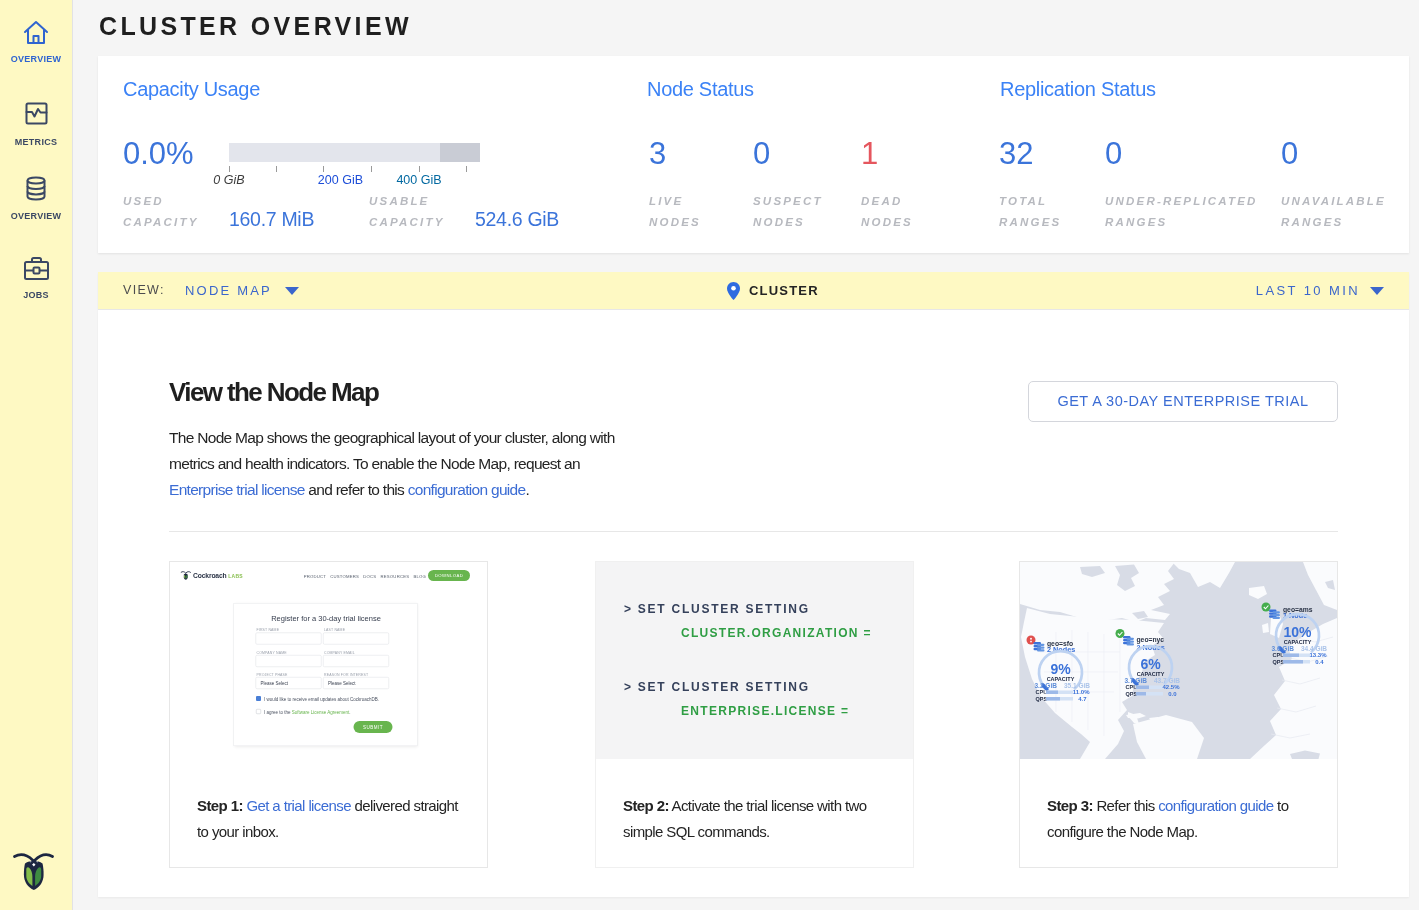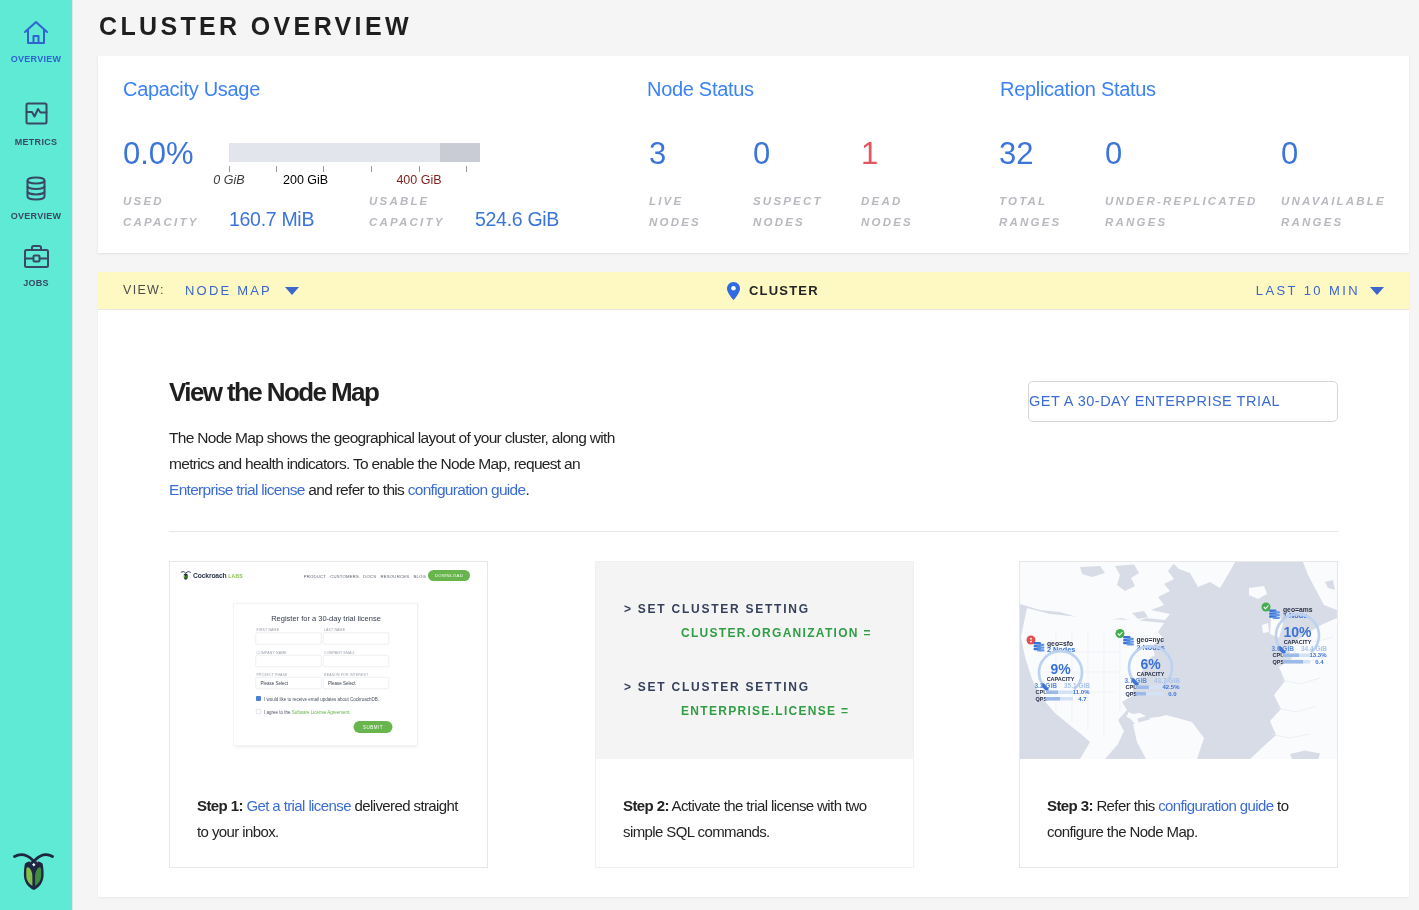--- a/index.html
+++ b/index.html
@@ -2,21 +2,21 @@
 <html><head>
 <meta charset="utf-8">
 <style>
 * { margin:0; padding:0; box-sizing:border-box; }
 html,body { width:1419px; height:910px; }
 body { font-family:"Liberation Sans", sans-serif; background:#f5f5f5; }
 #app { position:relative; width:1419px; height:910px; overflow:hidden; }
 .abs { position:absolute; }
 
 
-#sidebar { position:absolute; left:0; top:0; width:73px; height:910px; background:#5eead4; border-right:1px solid #e2e2e5; }
+#sidebar { position:absolute; left:0; top:0; width:73px; height:910px; background:#fef9c3; border-right:1px solid #e2e2e5; }
 .navitem { position:absolute; left:0; width:72px; text-align:center; }
 .navlabel { font-size:9px; font-weight:bold; letter-spacing:0.3px; color:#3b4864; }
 .navlabel.active { color:#2f64d0; }
 
 
 #title { position:absolute; left:99px; top:12px; font-size:25px; font-weight:bold; letter-spacing:3.35px; color:#1f1f1f; }
 
 
 .card { position:absolute; background:#fff; box-shadow:0 1px 2px rgba(0,0,0,0.08); }
 #stats { left:98px; top:56px; width:1311px; height:197px; }
@@ -29,21 +29,21 @@
 
 #toolbar { position:absolute; left:98px; top:272px; width:1311px; height:38px; background:#fef9c3; border-bottom:1px solid #e7e7e7; box-shadow:0 1px 2px rgba(0,0,0,0.05); }
 .tb { position:absolute; font-size:13px; letter-spacing:2.2px; }
 .tri { position:absolute; width:0; height:0; border-left:7px solid transparent; border-right:7px solid transparent; border-top:8.5px solid #3b66cc; }
 
 
 #panel { left:98px; top:310px; width:1311px; height:587px; box-shadow:0 1px 2px rgba(0,0,0,0.05); }
 #nmhead { position:absolute; left:71px; top:67px; font-size:26px; font-weight:bold; letter-spacing:-1.6px; color:#1f1f1f; }
 #nmpara { position:absolute; left:71px; top:115px; font-size:15.5px; letter-spacing:-0.7px; line-height:26px; color:#242424; }
 a.lnk { color:#3b6cd4; text-decoration:none; }
-#trialbtn { position:absolute; left:930px; top:71px; width:310px; height:41px; border:1px solid #d4d6dc; border-radius:5px; background:#fff; color:#3b6cd4; font-size:14.5px; letter-spacing:0.5px; line-height:39px; }
+#trialbtn { position:absolute; left:930px; top:71px; width:310px; height:41px; border:1px solid #d4d6dc; border-radius:5px; background:#fff; color:#3b6cd4; font-size:14.5px; letter-spacing:0.5px; text-align:center; line-height:39px; }
 #divider { position:absolute; left:71px; top:221px; width:1169px; border-top:1px solid #e7e7e7; }
 .stepcard { position:absolute; top:251px; width:319px; height:307px; background:#fff; border:1px solid #e7e7e7; }
 .codeblk { left:28px; font-size:12px; font-weight:bold; letter-spacing:1.75px; line-height:24.3px; }
 .caption { position:absolute; left:27px; top:231px; width:272px; font-size:15px; letter-spacing:-0.6px; line-height:26px; color:#242424; }
 </style>
 </head>
 <body>
 <div id="app">
 
   <div id="sidebar">
@@ -64,21 +64,21 @@
     </div>
     <div class="navitem" style="top:176px;">
       <svg width="24" height="25" viewBox="0 0 24 25" fill="none" stroke="#3b4864" stroke-width="2">
         <ellipse cx="12" cy="4.5" rx="8.5" ry="3"></ellipse>
         <path d="M3.5 4.5 V20.5 C3.5 22.2 7.3 23.5 12 23.5 C16.7 23.5 20.5 22.2 20.5 20.5 V4.5"></path>
         <path d="M3.5 10 C3.5 11.7 7.3 13 12 13 C16.7 13 20.5 11.7 20.5 10"></path>
         <path d="M3.5 15.4 C3.5 17.1 7.3 18.4 12 18.4 C16.7 18.4 20.5 17.1 20.5 15.4"></path>
       </svg>
       <div class="navlabel" style="margin-top:6px;">OVERVIEW</div>
     </div>
-    <div class="navitem" style="top:244px;">
+    <div class="navitem" style="top:256px;">
       <svg width="27" height="26" viewBox="0 0 27 26" fill="none" stroke="#3b4864" stroke-width="2" stroke-linejoin="round">
         <path d="M9 6 V3.5 C9 2.5 9.7 2 10.6 2 H16.4 C17.3 2 18 2.5 18 3.5 V6"></path>
         <rect x="2" y="6" width="23" height="17" rx="1.5"></rect>
         <path d="M2 14.5 H10.5 M16.5 14.5 H25"></path>
         <rect x="10.5" y="11.5" width="6" height="6" rx="1"></rect>
       </svg>
       <div class="navlabel" style="margin-top:4px;">JOBS</div>
     </div>
 
     <svg style="position:absolute; left:13px; top:849px;" width="41" height="43" viewBox="0 0 41 43">
@@ -103,22 +103,22 @@
     <div class="abs" style="left:131px; top:87px; width:251px; height:19px; background:#e3e5ec;"></div>
     <div class="abs" style="left:342px; top:87px; width:40px; height:19px; background:#c9ccd5;"></div>
 
     <div class="abs" style="left:131px; top:110px; width:1px; height:6px; background:#9a9a9a;"></div>
     <div class="abs" style="left:178px; top:110px; width:1px; height:6px; background:#9a9a9a;"></div>
     <div class="abs" style="left:225px; top:110px; width:1px; height:6px; background:#9a9a9a;"></div>
     <div class="abs" style="left:273px; top:110px; width:1px; height:6px; background:#9a9a9a;"></div>
     <div class="abs" style="left:321px; top:110px; width:1px; height:6px; background:#9a9a9a;"></div>
     <div class="abs" style="left:368px; top:110px; width:1px; height:6px; background:#9a9a9a;"></div>
     <div class="abs" style="left:91px; top:117px; width:80px; text-align:center; font-size:12.5px; color:#3c3c3c;font-style:italic;">0 GiB</div>
-    <div class="abs" style="left:185px; top:117px; width:80px; text-align:left; font-size:12.5px; color:#000000;">200 GiB</div>
-    <div class="abs" style="left:281px; top:117px; width:80px; text-align:center; font-size:12.5px; color:#7f1d1d;">400 GiB</div>
+    <div class="abs" style="left:185px; top:117px; width:80px; text-align:right; font-size:12.5px; color:#1d4ed8;">200 GiB</div>
+    <div class="abs" style="left:281px; top:117px; width:80px; text-align:center; font-size:12.5px; color:#0369a1;">400 GiB</div>
 
     <div class="statlabel" style="left:25px; top:135px;">USED<br>CAPACITY</div>
     <div class="statval" style="left:131px; top:152px;">160.7 MiB</div>
     <div class="statlabel" style="left:271px; top:135px;">USABLE<br>CAPACITY</div>
     <div class="statval" style="left:377px; top:152px;">524.6 GiB</div>
 
     <div class="bignum" style="left:551px; top:80px;">3</div>
     <div class="bignum" style="left:655px; top:80px;">0</div>
     <div class="bignum red" style="left:763px; top:80px;">1</div>
     <div class="statlabel" style="left:551px; top:135px;">LIVE<br>NODES</div>

